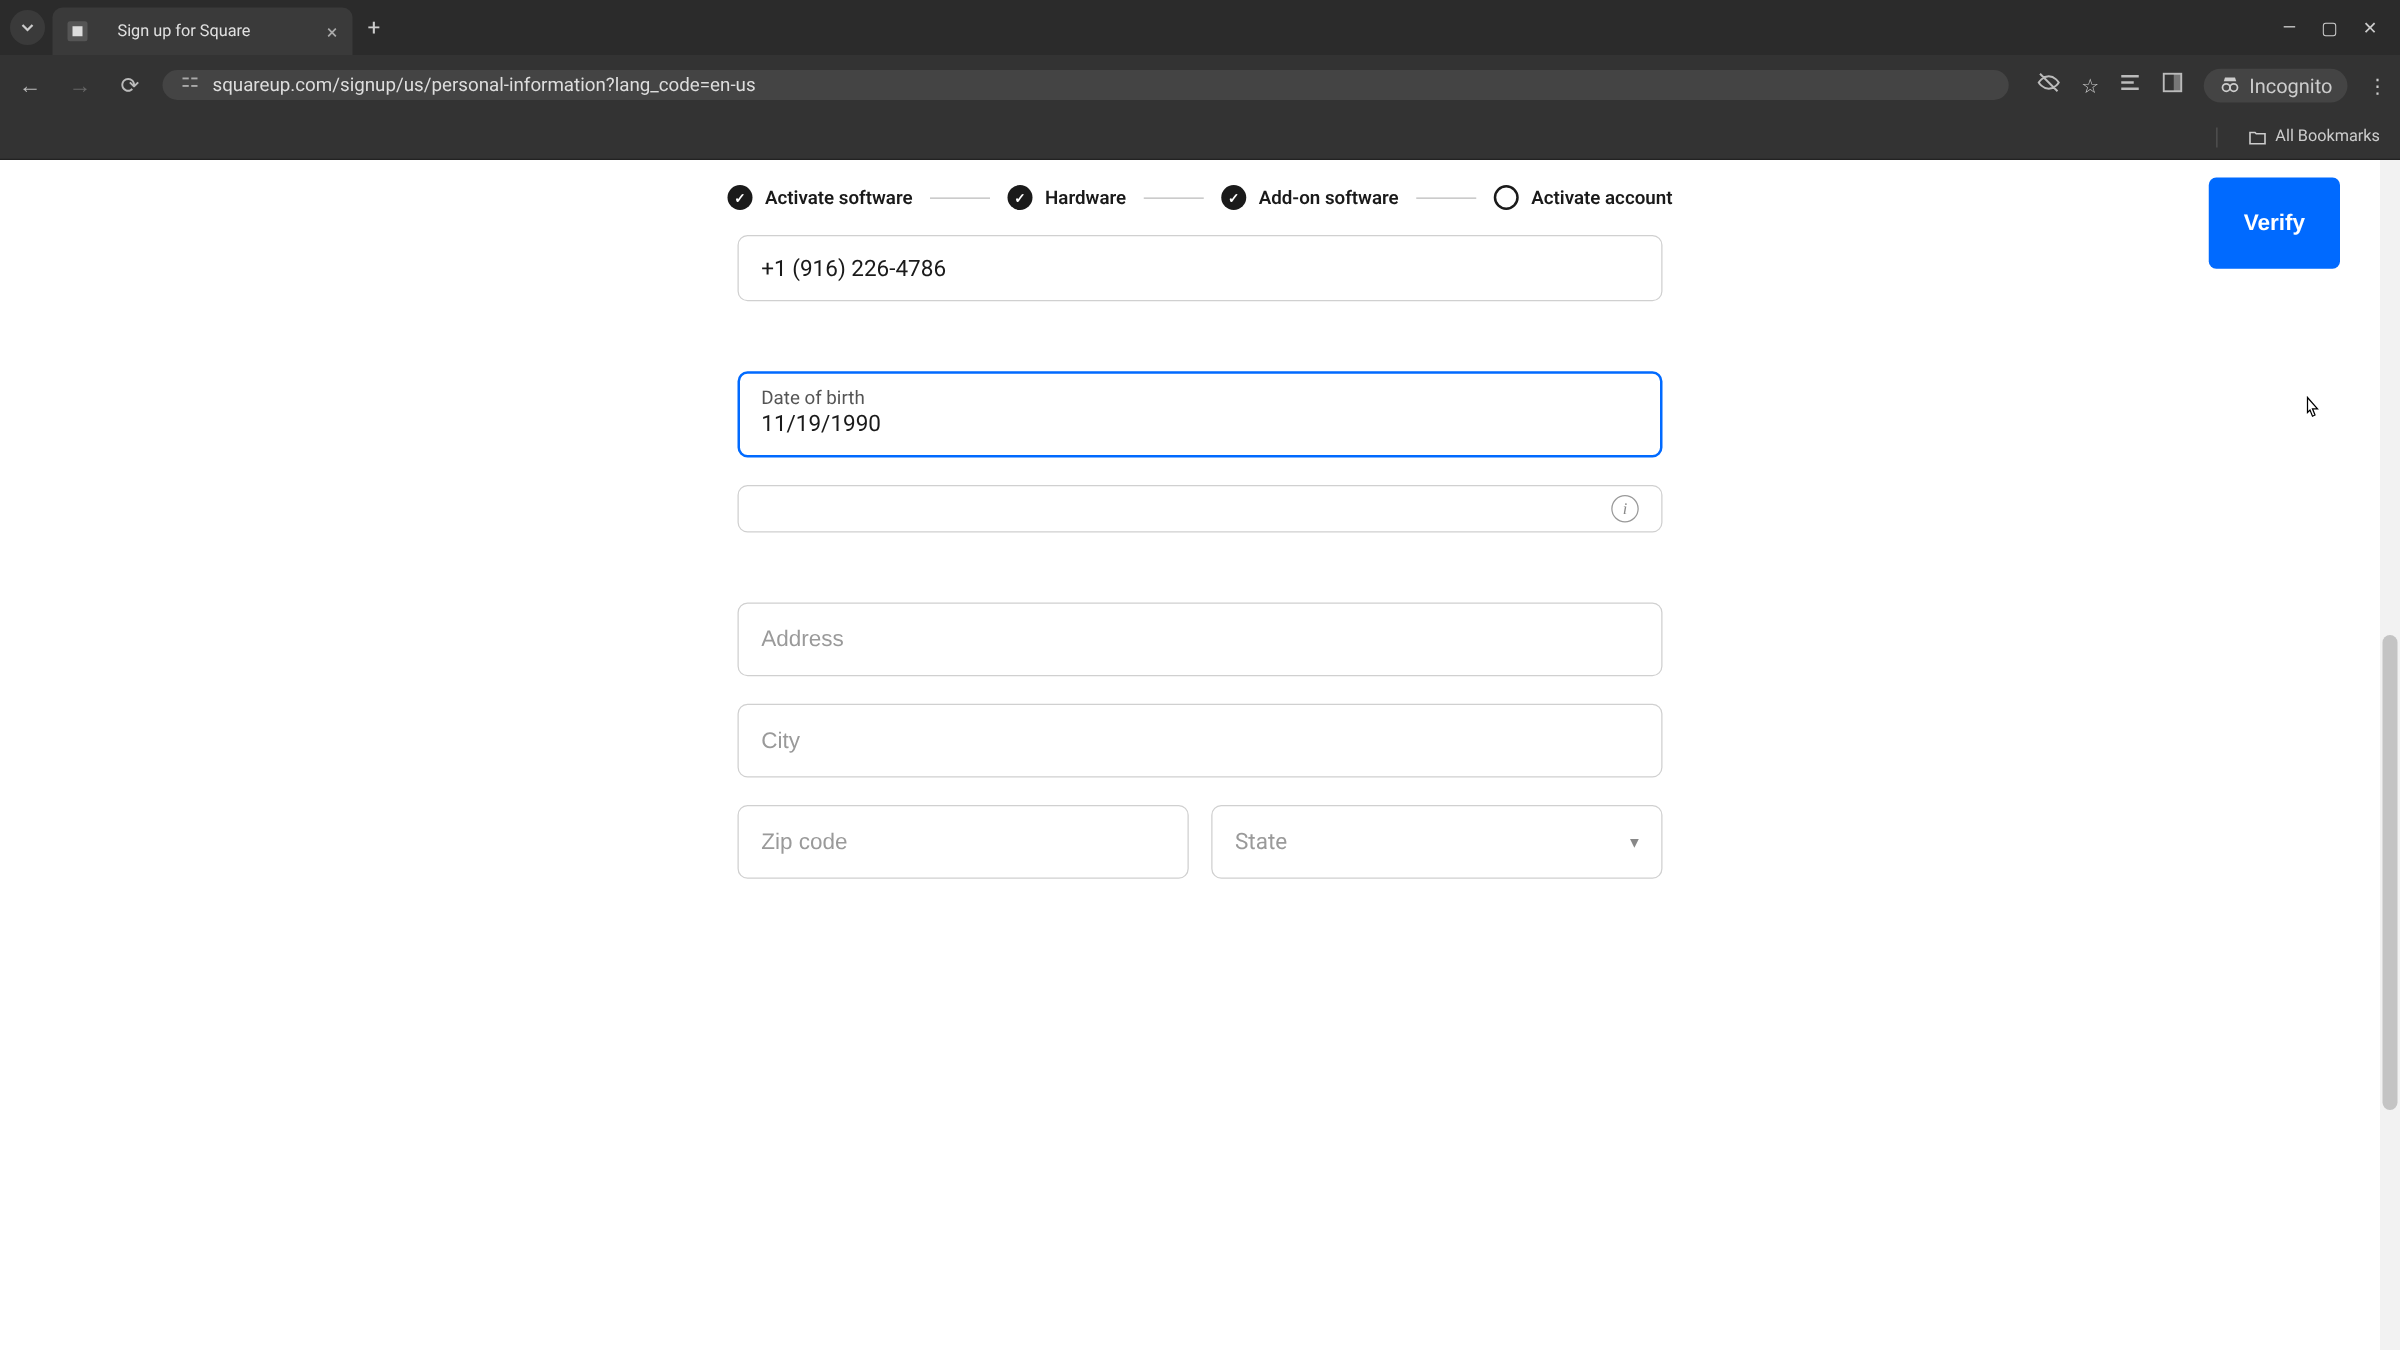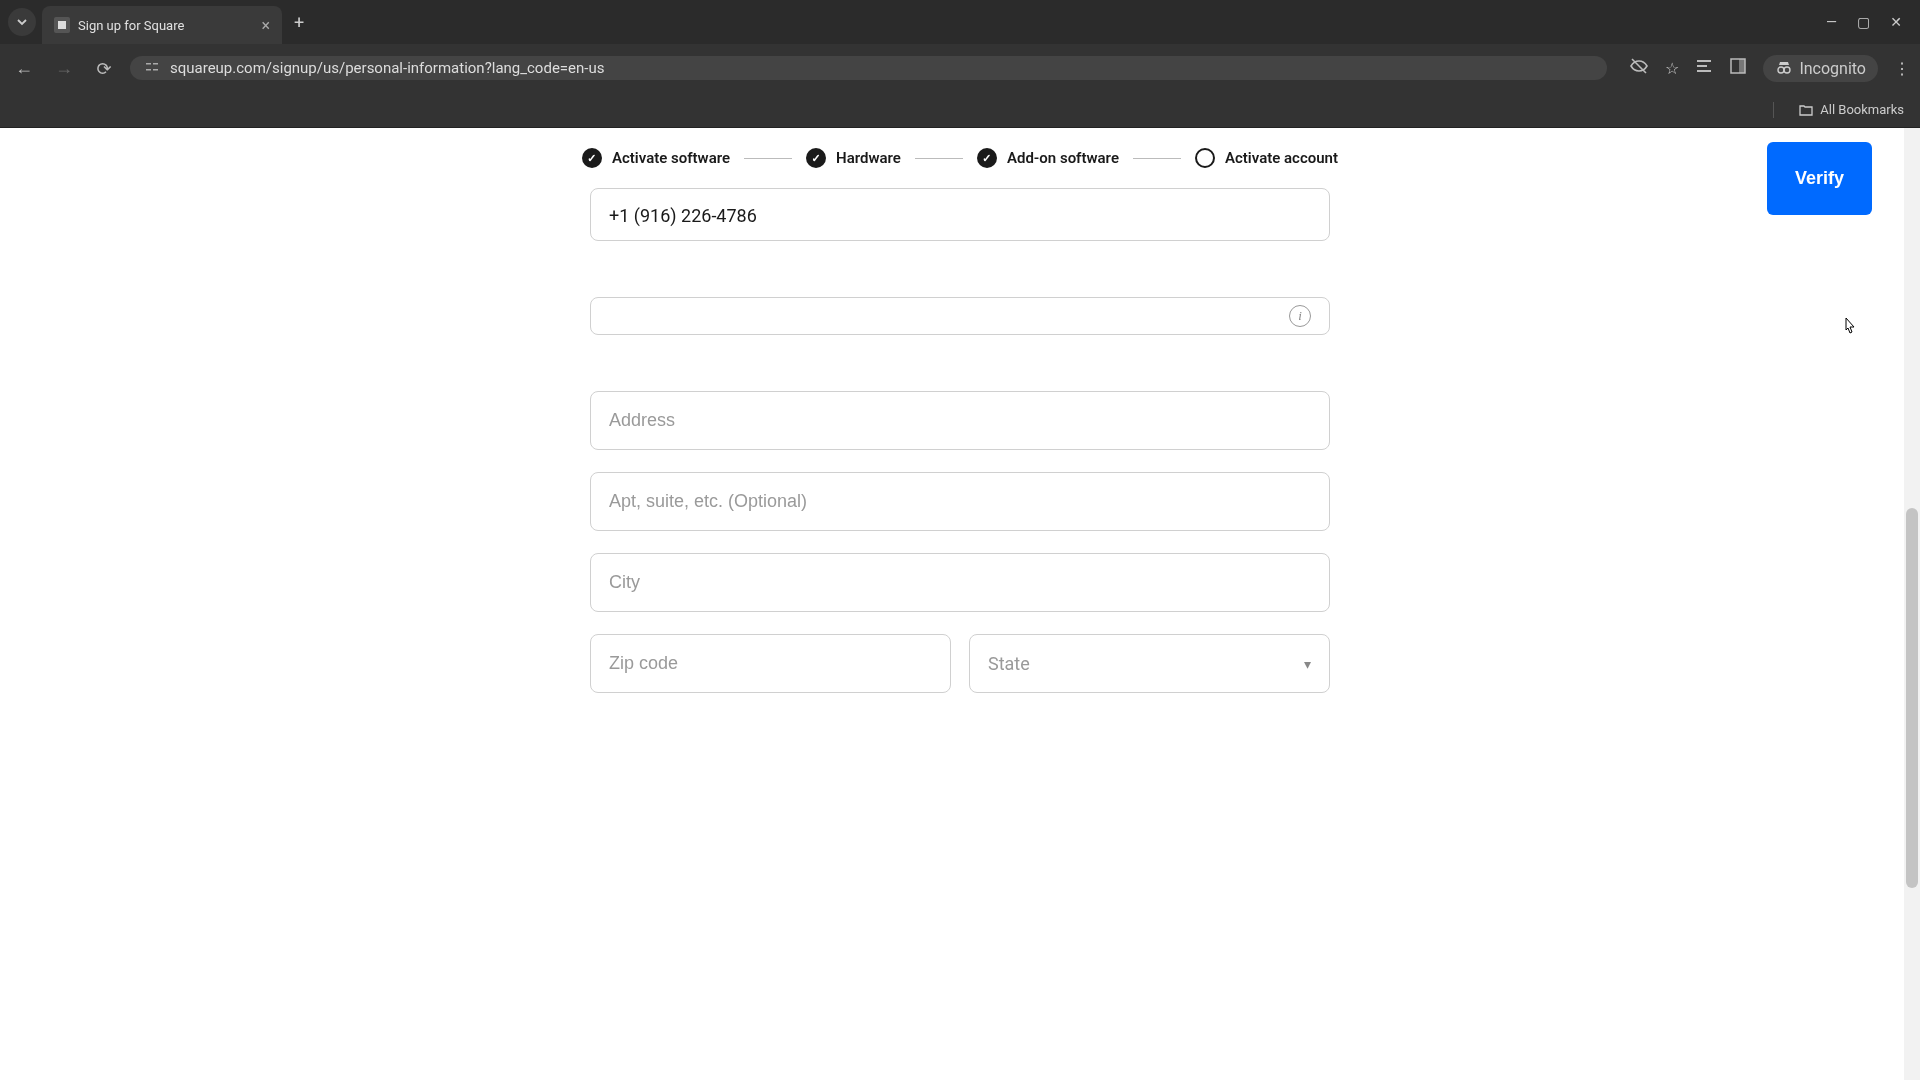--- a/index.html
+++ b/index.html
@@ -1,21 +1,21 @@
 <!DOCTYPE html>
 <html><head>
 <meta charset="utf-8">
 <style>
   * { box-sizing: border-box; margin: 0; padding: 0; }
   body { font-family: -apple-system, BlinkMacSystemFont, "Segoe UI", Roboto, Arial, sans-serif; background: #fff; overflow: hidden; width: 1920px; height: 1080px; }
   
   
   .browser-top { background: #2b2b2b; height: 44px; display: flex; align-items: center; padding: 0 8px; }
   .tab-dropdown { width: 28px; height: 28px; border-radius: 50%; background: #3a3a3a; display: flex; align-items: center; justify-content: center; color: #ccc; margin-right: 6px; }
-  .tab { background: #3a3a3a; border-radius: 8px 8px 0 0; height: 38px; display: flex; align-items: center; padding: 0 12px; margin-top: 6px; color: #e0e0e0; font-size: 13px; gap: 8px; min-width: 240px; }
+  .tab { background: #3a3a3a; border-radius: 8px 8px 0 0; height: 38px; display: flex; align-items: center; padding: 0 12px; margin-top: 6px; color: #e0e0e0; font-size: 13px; gap: 24px; min-width: 240px; }
   .tab-favicon { width: 16px; height: 16px; background: #555; border-radius: 2px; display: flex; align-items: center; justify-content: center; }
   .tab-close { margin-left: auto; color: #aaa; font-size: 16px; cursor: pointer; }
   .new-tab { color: #ccc; font-size: 18px; margin-left: 12px; cursor: pointer; }
   .window-controls { margin-left: auto; display: flex; gap: 20px; color: #ccc; font-size: 14px; padding-right: 10px; }
   
   .browser-bar { background: #333; height: 48px; display: flex; align-items: center; padding: 0 10px; gap: 12px; }
   .nav-btn { color: #bbb; font-size: 18px; cursor: pointer; width: 28px; text-align: center; }
   .nav-btn.disabled { color: #666; }
   .url-bar { flex: 1; background: #444; border-radius: 20px; height: 24px; display: flex; align-items: center; padding: 0 14px; color: #ddd; font-size: 15px; gap: 10px; }
   .url-icon { color: #aaa; font-size: 14px; }
@@ -180,34 +180,35 @@
   </svg>
 
   <div class="form-wrap">
 
     <div class="field phone">
       <div class="field-value">+1 (916) 226-4786</div>
     </div>
 
     <div class="gap"></div>
 
+    <div class="field focused">
+      <span class="field-label">Date of birth</span>
+      <div class="field-value">11/19/1990</div>
+    </div>
 
     <div class="field">
       <span class="info-icon">i</span>
     </div>
 
     <div class="gap"></div>
 
     <div class="field">
       <input type="text" placeholder="Address" style="">
     </div>
 
-    <div class="field">
-      <input type="text" placeholder="Apt, suite, etc. (Optional)" style="">
-    </div>
 
     <div class="field">
       <input type="text" placeholder="City" style="">
     </div>
 
     <div class="row">
       <div class="field">
         <input type="text" placeholder="Zip code" style="">
       </div>
       <div class="field select-field">

